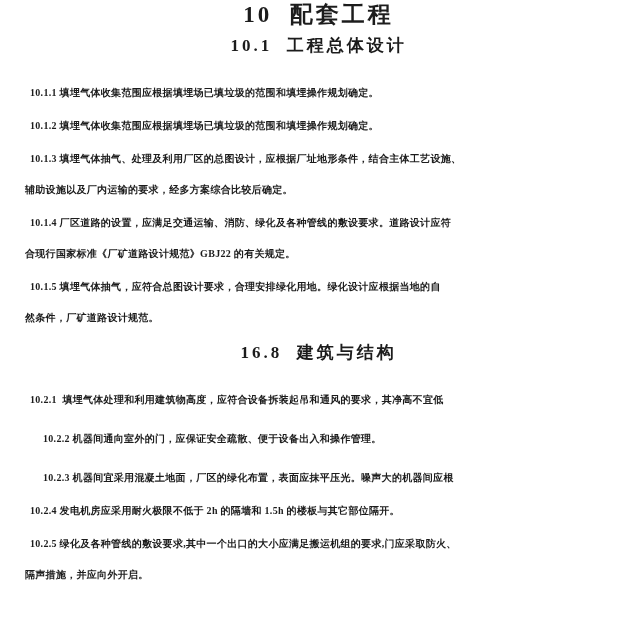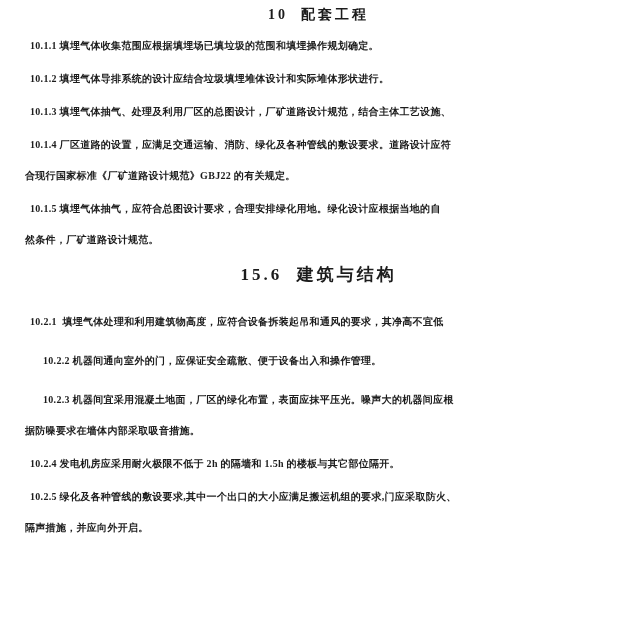--- a/index.html
+++ b/index.html
@@ -12,21 +12,21 @@
     height: 637px;
     overflow: hidden;
     font-family: "Liberation Serif", "DejaVu Serif", serif;
     font-weight: bold;
     color: #1c1c1c;
   }
   .page {
     padding: 0 28px 0 25px;
   }
   .chapter-title {
-    font-size: 14px;
+    font-size: 23px;
     line-height: 30px;
     letter-spacing: 3px;
     text-align: center;
     white-space: pre;
     margin: 0;
   }
   .section-heading {
     font-size: 17px;
     line-height: 32px;
     letter-spacing: 3px;
@@ -54,56 +54,57 @@
     margin-top: 8px;
   }
 </style>
 </head>
 <body>
 
 <div class="page">
 
   <div class="chapter-title">10  配套工程</div>
 
+  <div class="section-heading">10.1  工程总体设计</div>
 
   <div class="para">
     <div class="line first">10.1.1 填埋气体收集范围应根据填埋场已填垃圾的范围和填埋操作规划确定。</div>
   </div>
 
   <div class="para">
-    <div class="line first">10.1.2 填埋气体导排系统的设计应结合垃圾填埋堆体设计和实际堆体形状进行。</div>
+    <div class="line first">10.1.2 填埋气体收集范围应根据填埋场已填垃圾的范围和填埋操作规划确定。</div>
   </div>
 
   <div class="para">
-    <div class="line first">10.1.3 填埋气体抽气、处理及利用厂区的总图设计，厂矿道路设计规范，结合主体工艺设施、</div>
+    <div class="line first">10.1.3 填埋气体抽气、处理及利用厂区的总图设计，应根据厂址地形条件，结合主体工艺设施、</div>
+    <div class="line">辅助设施以及厂内运输的要求，经多方案综合比较后确定。</div>
   </div>
 
   <div class="para">
     <div class="line first">10.1.4 厂区道路的设置，应满足交通运输、消防、绿化及各种管线的敷设要求。道路设计应符</div>
     <div class="line">合现行国家标准《厂矿道路设计规范》GBJ22 的有关规定。</div>
   </div>
 
   <div class="para">
     <div class="line first">10.1.5 填埋气体抽气，应符合总图设计要求，合理安排绿化用地。绿化设计应根据当地的自</div>
     <div class="line">然条件，厂矿道路设计规范。</div>
   </div>
 
-  <div class="section-heading second">15.6  建筑与结构</div>
+  <div class="section-heading second">16.8  建筑与结构</div>
 
   <div class="para">
     <div class="line first">10.2.1  填埋气体处理和利用建筑物高度，应符合设备拆装起吊和通风的要求，其净高不宜低</div>
   </div>
 
   <div class="para indented">
     <div class="line first">10.2.2 机器间通向室外的门，应保证安全疏散、便于设备出入和操作管理。</div>
   </div>
 
   <div class="para indented">
     <div class="line first">10.2.3 机器间宜采用混凝土地面，厂区的绿化布置，表面应抹平压光。噪声大的机器间应根</div>
-    <div class="line">据防噪要求在墙体内部采取吸音措施。</div>
   </div>
 
   <div class="para">
     <div class="line first">10.2.4 发电机房应采用耐火极限不低于 2h 的隔墙和 1.5h 的楼板与其它部位隔开。</div>
   </div>
 
   <div class="para">
     <div class="line first">10.2.5 绿化及各种管线的敷设要求,其中一个出口的大小应满足搬运机组的要求,门应采取防火、</div>
     <div class="line">隔声措施，并应向外开启。</div>
   </div>

